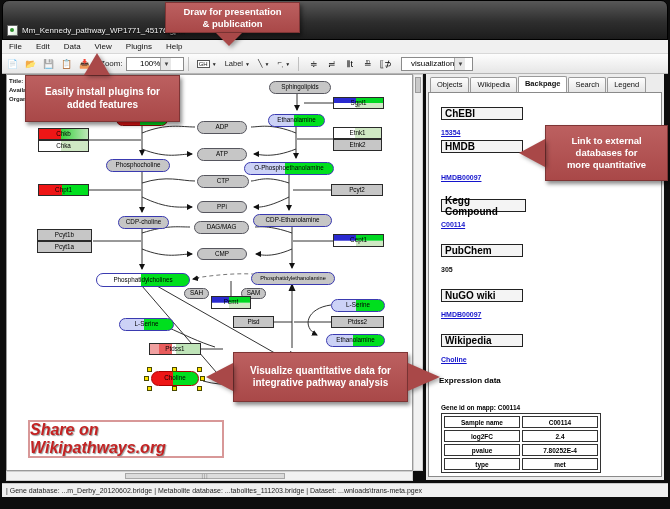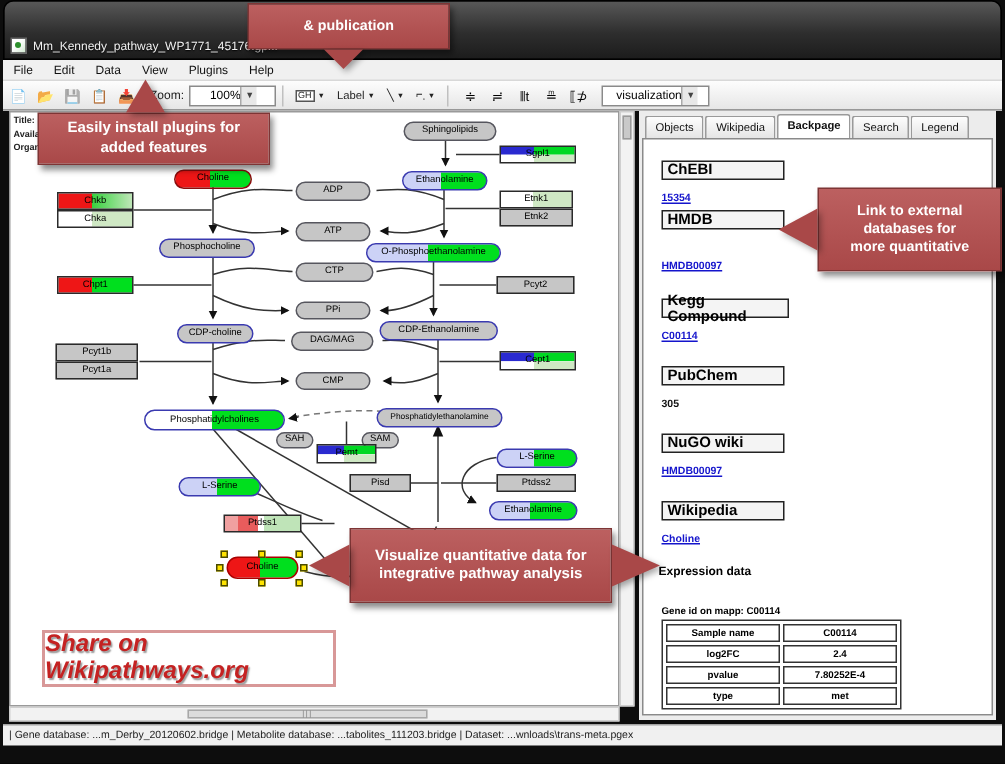--- a/index.html
+++ b/index.html
@@ -347,25 +347,26 @@
       </tbody>
         </table>
     </div>
   </div>
 
   <div class="statusbar">
     <span class="status-text">| Gene database: ...m_Derby_20120602.bridge | Metabolite database: ...tabolites_111203.bridge | Dataset: ...wnloads\trans-meta.pgex</span>
   </div>
 
   <div class="callout" style="left:165px;top:2px;width:135px;height:31px;font-size:9.5px">
+    <div>Draw for presentation</div>
       <div>&amp; publication</div>
   </div>
   <div class="tri" style="left:216px;top:33px;border-left:13px solid transparent;border-right:13px solid transparent;border-top:13px solid #a94848"></div>
 
-  <div class="callout" style="left:25px;top:75px;width:155px;height:35px;font-size:10px">
+  <div class="callout" style="left:25px;top:75px;width:155px;height:47px;font-size:10px">
     <div>Easily install plugins for</div>
       <div>added features</div>
   </div>
   <div class="tri" style="left:84px;top:53px;border-left:13px solid transparent;border-right:13px solid transparent;border-bottom:22px solid #a94848"></div>
 
   <div class="callout" style="left:545px;top:125px;width:123px;height:56px;font-size:9.5px">
     <div>Link  to external</div>
       <div>databases  for</div>
       <div>more quantitative</div>
   </div>

